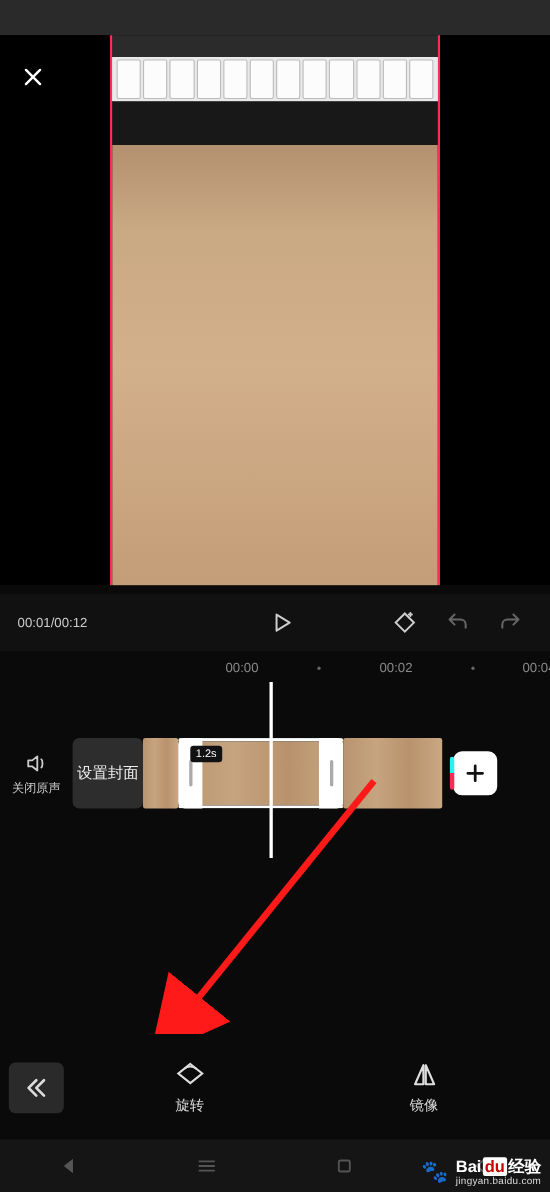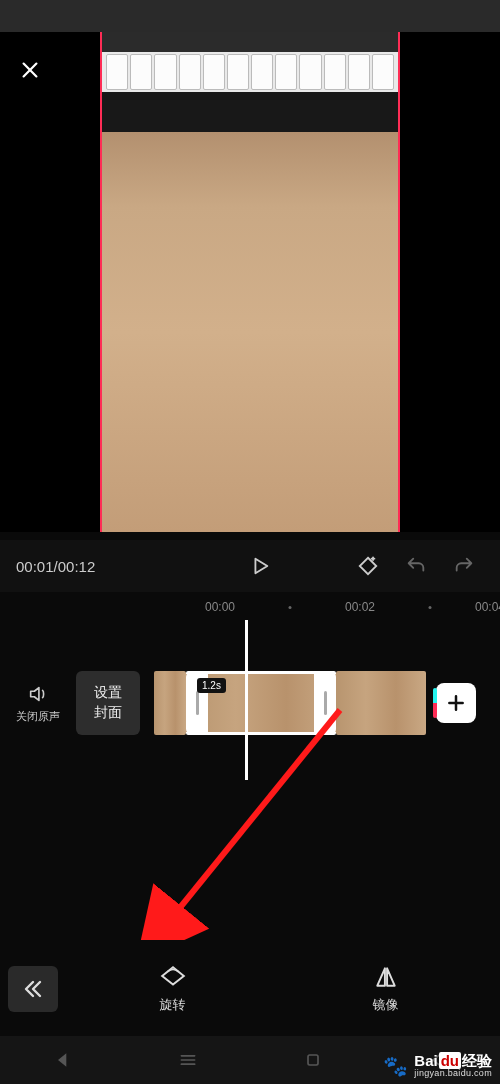--- a/index.html
+++ b/index.html
@@ -88,21 +88,21 @@
     top: 540px;
     left: 0; right: 0;
     height: 52px;
     display: flex;
     align-items: center;
     padding: 0 16px;
     gap: 8px;
     background: #111;
   }
   .time-label {
-    font-size: 15px;
+    font-size: 12px;
     color: #ccc;
     flex: 0 0 auto;
   }
   .pb-spacer { flex: 1; }
   .pb-btn {
     width: 40px; height: 40px;
     display: flex; align-items:center; justify-content:center;
     color: #ccc;
   }
   .pb-btn svg { width: 22px; height: 22px; }
@@ -119,35 +119,34 @@
   .ruler .dot { width:3px; height:3px; background:#666; border-radius:50%; top:10px; }
   .timeline {
     position: absolute;
     top: 658px;
     left: 0; right: 0;
     height: 90px;
     display: flex;
     align-items: center;
   }
   .mute-btn {
-    width: 76px;
+    width: 66px;
     text-align: center;
     color: #ccc;
   }
   .mute-btn svg { width:22px; height:22px; display:block; margin:0 auto 4px; }
   .mute-btn .lbl { font-size: 11px; }
   .cover-btn {
     width: 64px; height: 64px;
     background: #2d2d2d;
     border-radius: 6px;
-    display: flex; flex-direction: column;
+    display: flex; flex-direction: row;
     align-items: center; justify-content: center;
     font-size: 14px; line-height: 1.4;
     color: #eee;
-    margin-right: 14px;
   }
   .clip-track {
     flex: 1;
     height: 64px;
     position: relative;
     display: flex;
     align-items: center;
   }
   .clip {
     height: 64px;

